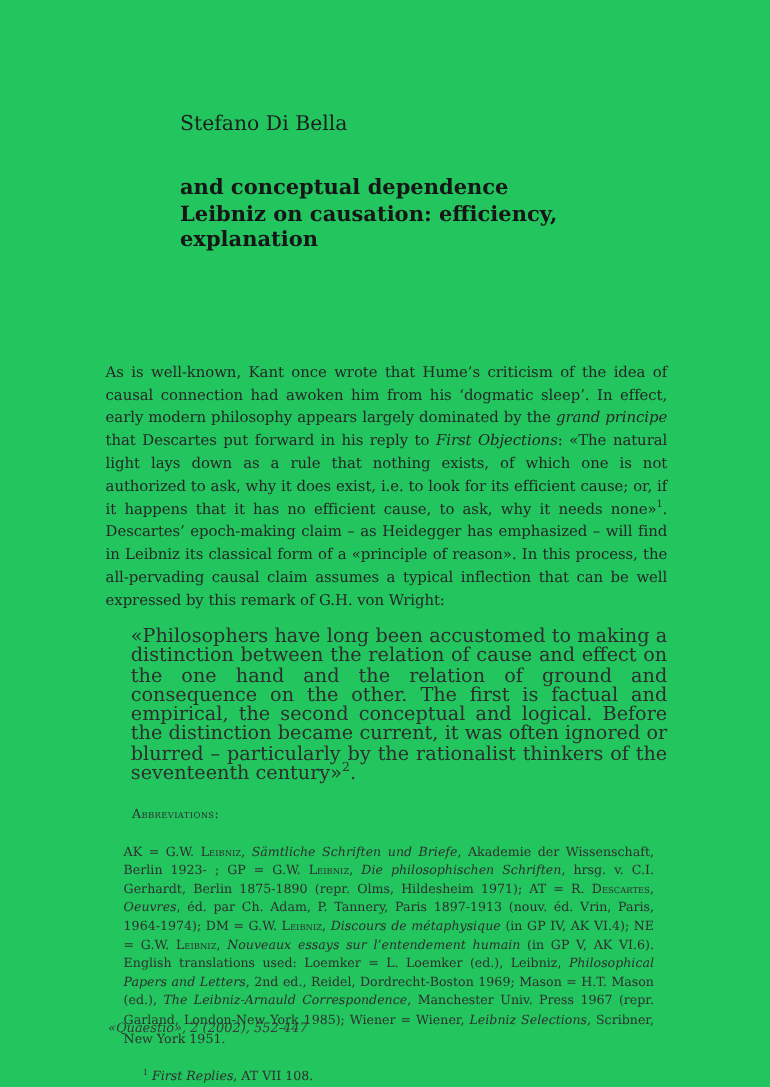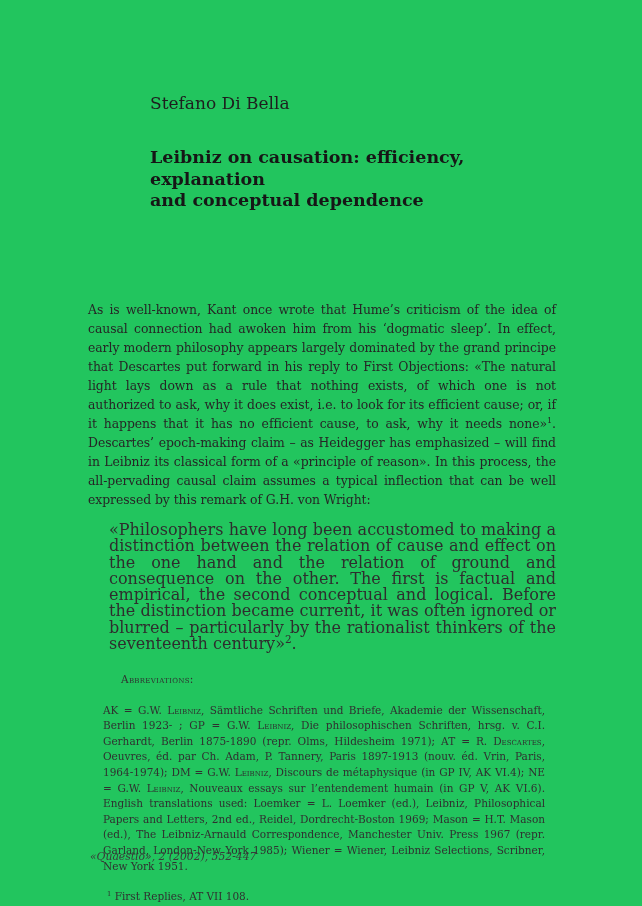--- a/index.html
+++ b/index.html
@@ -59,55 +59,55 @@
   .footnotes {
     position: absolute;
     left: 88px;
     top: 672px;
     width: 472px;
     font-size: 10.5px;
     line-height: 15.6px;
     color: #303030;
   }
   .abbrev-heading {
-    margin-left: 33px;
+    margin-left: 22px;
     font-variant: small-caps;
     letter-spacing: 0.3px;
   }
   .abbrev-para {
     margin: 15px;
     text-align: justify;
   }
   .footnote {
-    margin: 4px;
+    margin: 16px;
     text-indent: 15px;
     text-align: justify;
   }
   .journal-footer {
     position: absolute;
     left: 90px;
     top: 850px;
     font-size: 10.8px;
     font-style: italic;
     color: #3a3a3a;
   }
-  .seg-i { }
+  .seg-i { font-style: italic; }
   .seg-sc { font-variant: small-caps; }
   sup { font-size: 0.65em; line-height: 0; vertical-align: super; }
 </style>
 </head>
 <body>
 
 <div class="page">
 
   <div class="author">Stefano Di Bella</div>
 
   <div class="title">
+    <div>and conceptual dependence</div>
     <div>Leibniz on causation: efficiency, explanation</div>
-    <div>and conceptual dependence</div>
   </div>
 
   <div class="main-text">
     <p class="para"><span>As is well-known, Kant once wrote that Hume’s criticism of the idea of causal connection had awoken him from his ‘dogmatic sleep’. In effect, early modern philosophy appears largely dominated by the </span><span class="seg-i">grand principe</span><span> that Descartes put forward in his reply to </span><span class="seg-i">First Objections</span><span>: «The natural light lays down as a rule that nothing exists, of which one is not authorized to ask, why it does exist, i.e. to look for its efficient cause; or, if it happens that it has no efficient cause, to ask, why it needs none»</span><sup>1</sup><span>. Descartes’ epoch-making claim – as Heidegger has emphasized – will find in Leibniz its classical form of a «principle of reason». In this process, the all-pervading causal claim assumes a typical inflection that can be well expressed by this remark of G.H. von Wright:</span></p>
 
     <p class="quote"><span>«Philosophers have long been accustomed to making a distinction between the relation of cause and effect on the one hand and the relation of ground and consequence on the other. The first is factual and empirical, the second conceptual and logical. Before the distinction became current, it was often ignored or blurred – particularly by the rationalist thinkers of the seventeenth century»</span><sup>2</sup><span>.</span></p>
 
   </div>
 
   <div class="footnotes">

